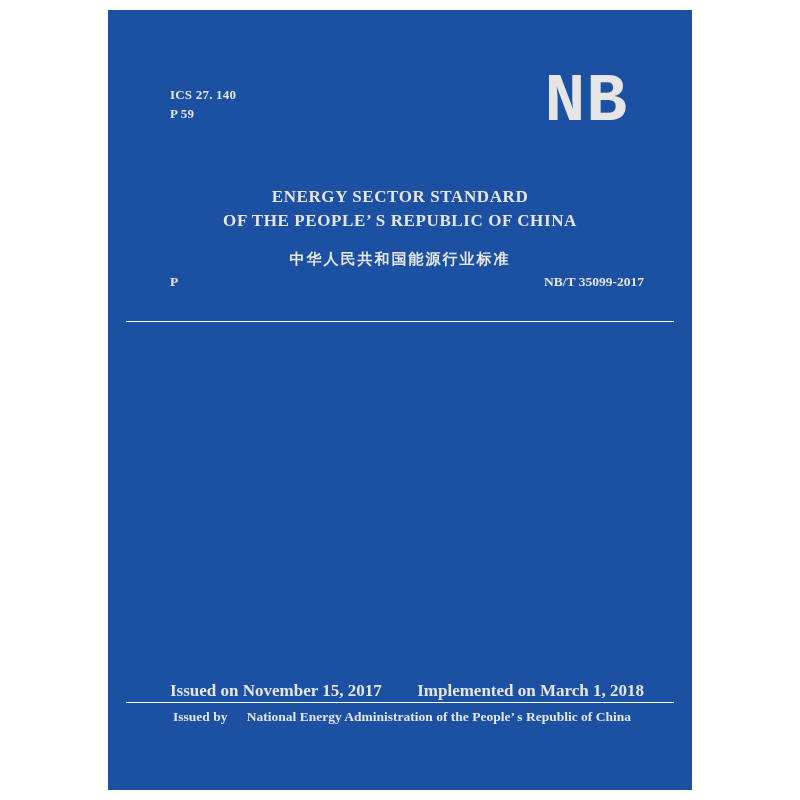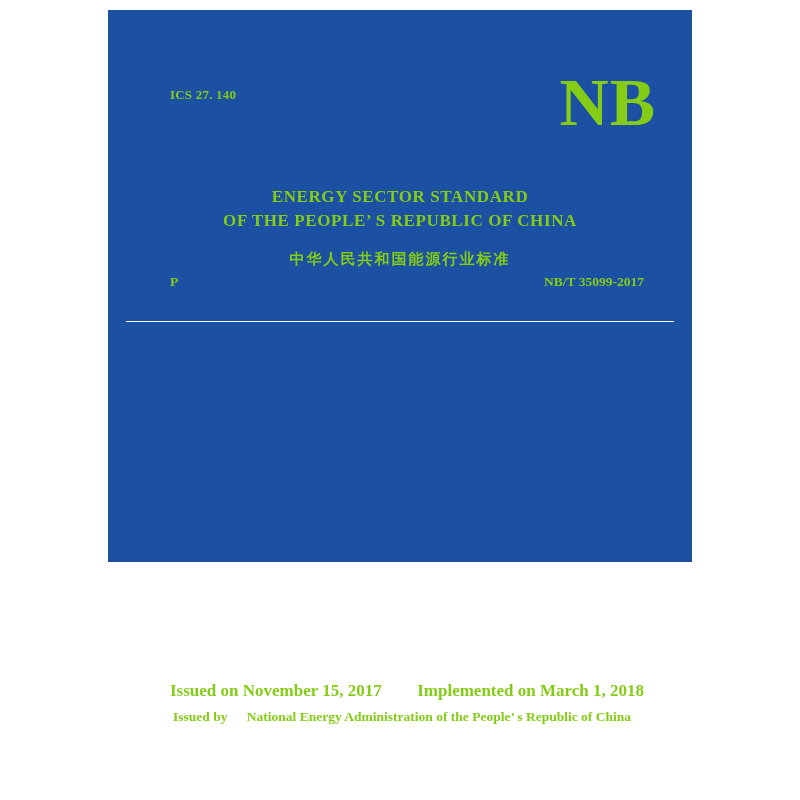--- a/index.html
+++ b/index.html
@@ -13,42 +13,42 @@
     height: 800px;
     background: #ffffff;
     overflow: hidden;
     font-family: "Liberation Serif", serif;
   }
   .cover {
     position: absolute;
     left: 108px;
     top: 10px;
     width: 584px;
-    height: 552px;
+    height: 780px;
     background: #1b50a2;
-    color: #84cc16;
+    color: #e5e5e5;
     box-sizing: border-box;
   }
   
   .id-block {
     position: absolute;
     left: 62px;
     top: 75px;
     font-weight: bold;
     font-size: 13px;
     line-height: 19px;
     letter-spacing: 0.2px;
   }
   .id-block div { white-space: nowrap; }
 
   .nb-logo {
     position: absolute;
-    right: 36px;
+    right: 64px;
     top: 58px;
-    font-family: Liberation Serif, serif;
+    font-family: Liberation Mono, monospace;
     font-weight: bold;
     font-size: 68px;
     line-height: 68px;
     letter-spacing: 1px;
   }
 
   .org-block {
     position: absolute;
     left: 0;
     right: 0;
@@ -141,20 +141,21 @@
   .issuer-label { margin-right: 16px; }
 </style>
 </head>
 <body>
 
 <div id="page">
   <div class="cover">
 
     <div class="id-block">
       <div>ICS 27. 140</div>
+      <div>P 59</div>
     </div>
 
     <div class="nb-logo">NB</div>
 
     <div class="org-block">
       <div class="org-en1">ENERGY SECTOR STANDARD</div>
       <div class="org-en2">OF THE PEOPLE’ S REPUBLIC OF CHINA</div>
       <div class="org-cn">中华人民共和国能源行业标准</div>
     </div>
 

